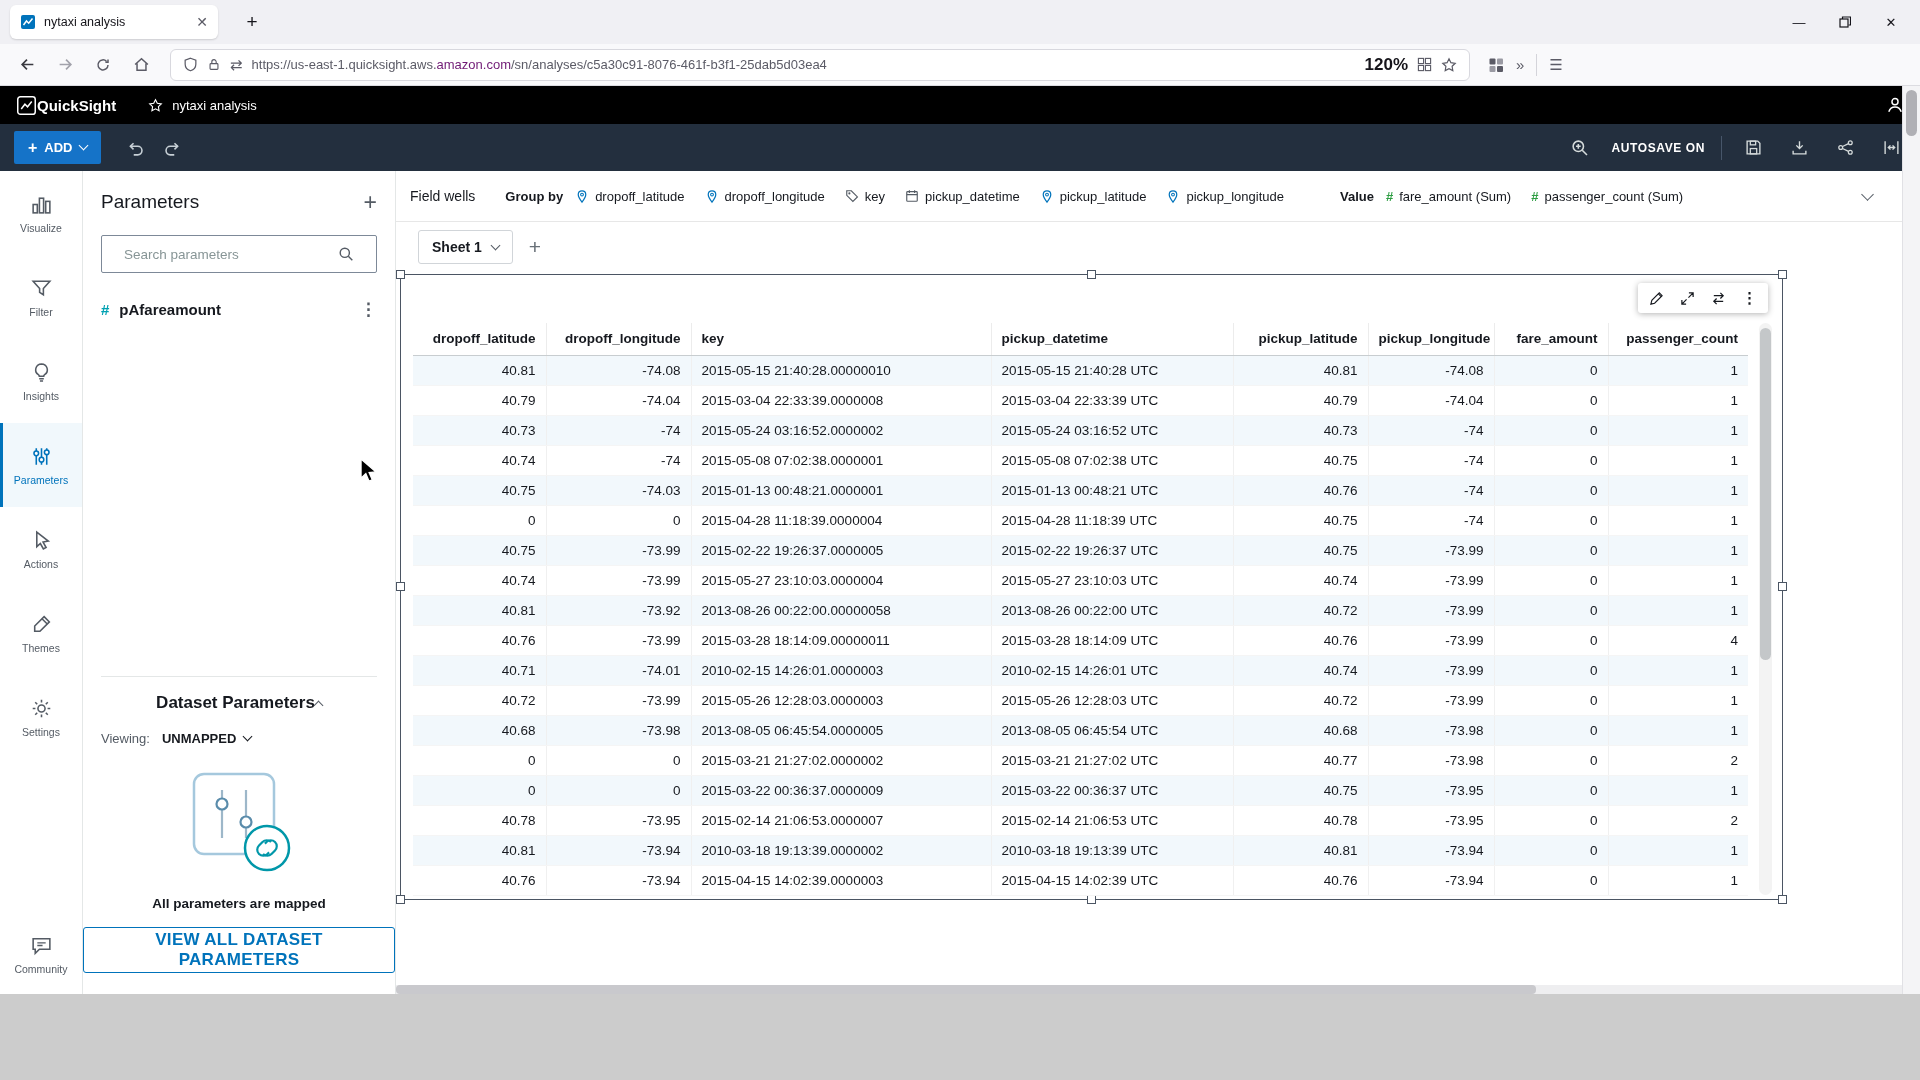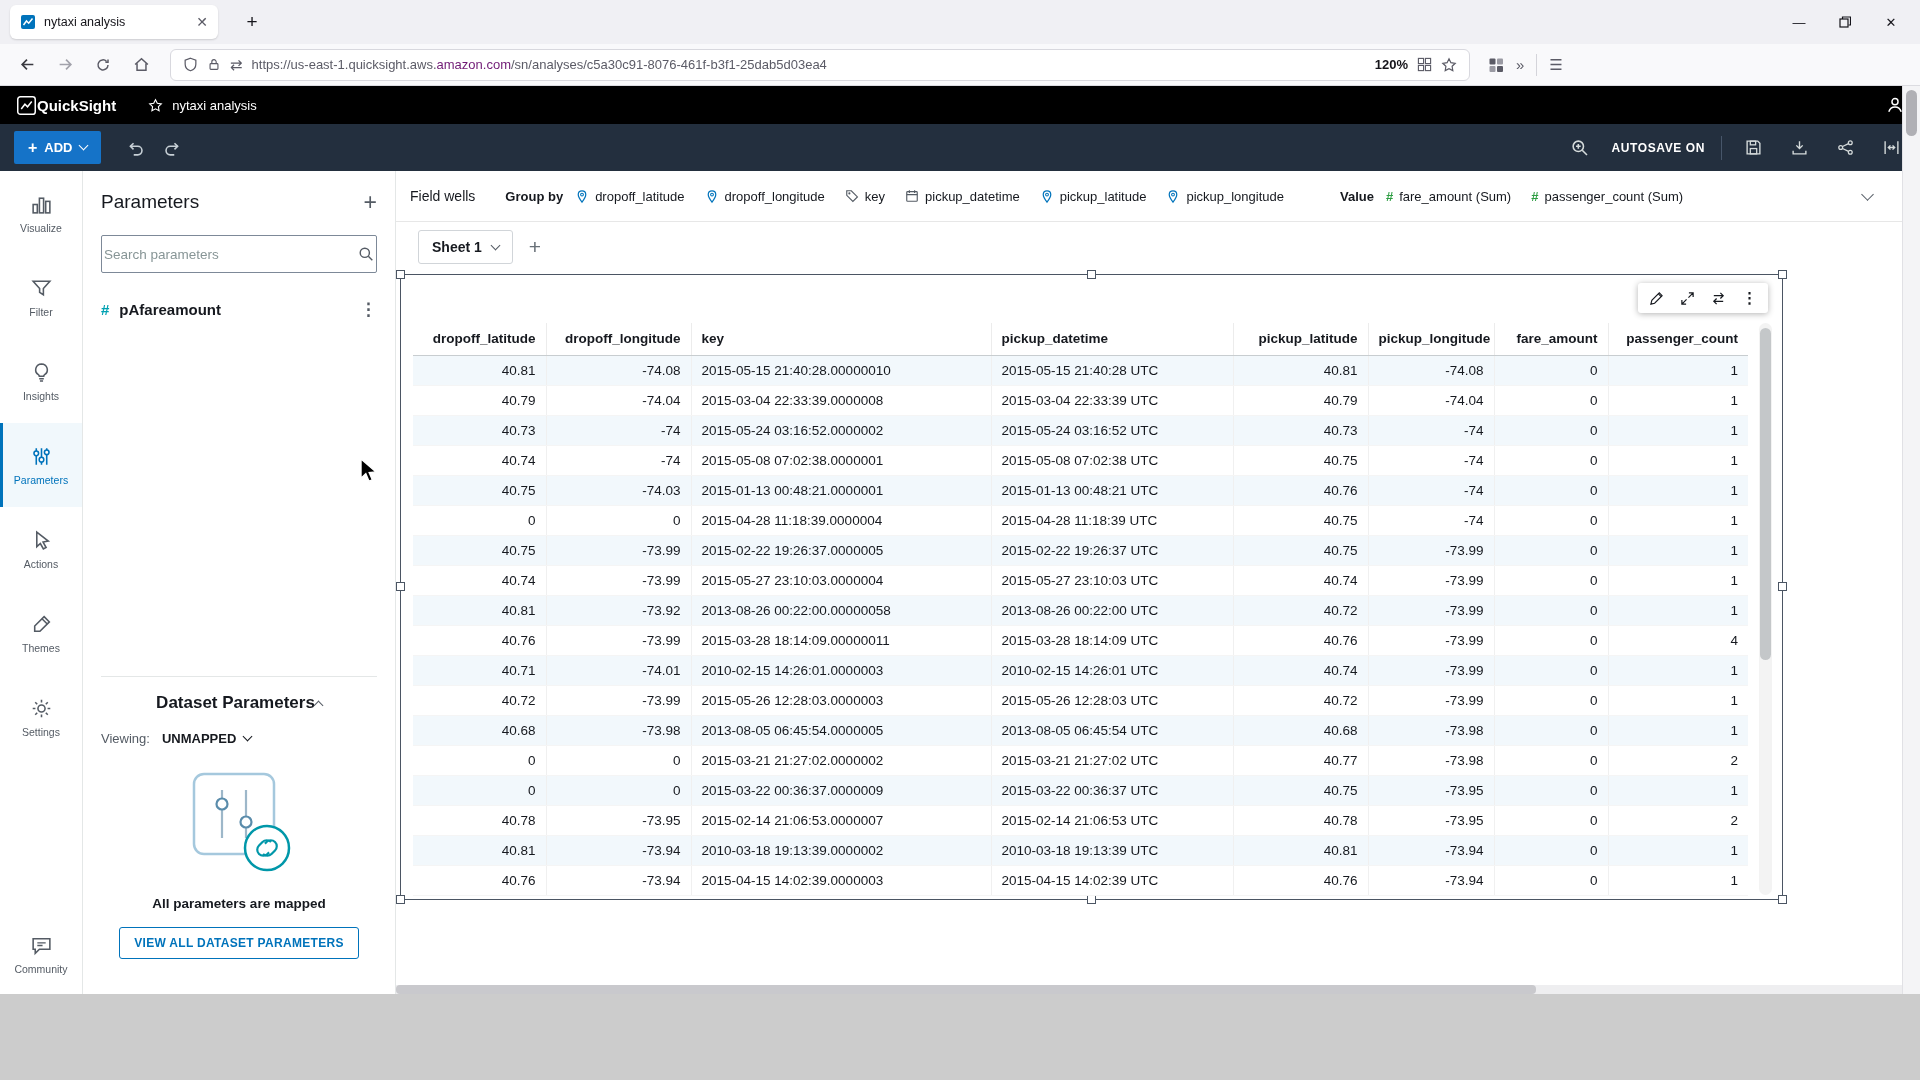--- a/index.html
+++ b/index.html
@@ -18,21 +18,21 @@
   .win-controls { position:absolute; right:6px; top:0; height:44px; display:flex; align-items:center; }
   .win-btn { width:46px; height:34px; display:flex; align-items:center; justify-content:center; color:#15141a; font-size:13px; }
 
   .nav-bar { position:absolute; left:0; top:44px; width:1920px; height:42px; background:#f9f9fb; border-bottom:1px solid #dcdce1;
              display:flex; align-items:center; padding:0 10px; gap:4px; }
   .nav-btn { width:34px; height:32px; display:flex; align-items:center; justify-content:center; border-radius:5px; }
   .url-bar { margin-left:8px; width:1300px; height:32px; background:#fff; border:1px solid #d8d8de; border-radius:6px;
              display:flex; align-items:center; padding:0 12px; gap:9px; }
   .url-text { font-size:13px; color:#5b5b66; flex:1; white-space:nowrap; overflow:hidden; }
   .url-text .domain { color:#701a75; }
-  .zoom-badge { font-size:13px; color:#15141a; font-weight:600; }
+  .zoom-badge { font-size:17px; color:#15141a; font-weight:600; }
   .nav-right { display:flex; align-items:center; gap:12px; margin-left:14px; color:#5b5b66; }
   .nav-sep { width:1px; height:22px; background:#d4d4da; }
   .glyph { font-size:15px; color:#5b5b66; }
 
   
   .qs-header { position:absolute; left:0; top:86px; width:1920px; height:38px; background:#000;
                display:flex; align-items:center; padding:0 16px; }
   .qs-brand { display:flex; align-items:center; gap:0; color:#fff; font-size:15px; font-weight:700; }
   .qs-analysis { display:flex; align-items:center; gap:9px; margin-left:32px; color:#fff; font-size:13px; }
   .qs-header-right { margin-left:auto; }
@@ -56,38 +56,38 @@
   .icon-rail { position:absolute; left:0; top:171px; bottom:0; width:83px; background:#fff; border-right:1px solid #e4e7e7; }
   .rail-item { height:84px; display:flex; flex-direction:column; align-items:center; justify-content:center; gap:6px; color:#545b64; }
   .rail-item .rail-label { font-size:10.5px; color:inherit; }
   .rail-item.selected { color:#0073bb; background:#f1f8fc; box-shadow: inset 3px 0 0 #0073bb; }
   .rail-community { position:absolute; bottom:8px; left:0; width:100%; height:64px; }
 
   .params-panel { position:absolute; left:83px; top:171px; bottom:0; width:313px; background:#fff; border-right:1px solid #e4e7e7; }
   .pp-header { display:flex; align-items:center; justify-content:space-between; padding:20px 18px 0; }
   .pp-title { font-size:19px; font-weight:500; color:#16191f; }
   .pp-plus { font-size:23px; color:#545b64; line-height:20px; }
-  .pp-search { margin:22px 18px 0; height:38px; border:1px solid #7d8998; border-radius:2px; display:flex; align-items:center; padding:0 2px; }
+  .pp-search { margin:22px 18px 0; height:38px; border:1px solid #7d8998; border-radius:2px; display:flex; align-items:center; padding:0 22px; }
   .pp-search input { border:none; outline:none; flex:1; font-size:13.5px; font-family:inherit; color:#16191f; }
   .pp-search input::placeholder { color:#879596; }
   .param-row { margin-top:26px; padding:0 18px; display:flex; align-items:center; }
   .param-hash { color:#00a1b2; font-size:15px; font-weight:700; }
   .param-name { margin-left:10px; font-size:15px; font-weight:600; color:#16191f; flex:1; }
   .kebab { color:#545b64; font-size:17px; font-weight:700; }
   .ds-section { position:absolute; top:505px; left:0; right:0; }
   .ds-divider { margin:0 18px; border-top:1px solid #e4e7e7; }
   .ds-header { display:flex; align-items:center; justify-content:center; padding:16px 18px 0; }
   .ds-title { font-size:17px; font-weight:700; color:#16191f; }
   .ds-viewing { display:flex; align-items:center; padding:18px 18px 0; font-size:13px;text-align:center; }
   .ds-viewing .lbl { color:#545b64; }
   .ds-viewing .val { margin-left:12px; font-weight:700; color:#16191f; display:flex; align-items:center; gap:8px; }
   .ds-illustration { margin:22px auto 0; width:150px; }
   .ds-mapped { text-align:center; margin-top:8px; font-size:13.5px; font-weight:700; color:#16191f; }
   .ds-viewall { display:block; margin:16px auto 0; background:#fff; border:1px solid #0073bb; color:#0073bb;
-                font-size:12px; font-weight:700; letter-spacing:.3px; padding:8px 14px; border-radius:3px; font-family:inherit; }
+                font-size:17px; font-weight:700; letter-spacing:.3px; padding:2px 14px; border-radius:3px; font-family:inherit; }
 
   .main-region { position:absolute; left:396px; top:171px; right:18px; bottom:0; background:#fff; }
   .field-wells { height:51px; border-bottom:1px solid #e7e7e7; display:flex; align-items:center; padding:0 14px; background:#fff; }
   .fw-title { font-size:14px; color:#16191f; }
   .fw-section-label { font-size:13px; font-weight:700; color:#16191f; margin-left:30px; margin-right:12px; }
   .fw-section-label.value { margin-left:36px; }
   .fw-pill { display:flex; align-items:center; gap:6px; margin-right:20px; white-space:nowrap; }
   .fw-lbl { font-size:13px; color:#16191f; }
   .hash { font-weight:700; font-size:13px; color:#2f9e44; }
   .fw-collapse { margin-left:auto; margin-right:16px; color:#545b64; }

